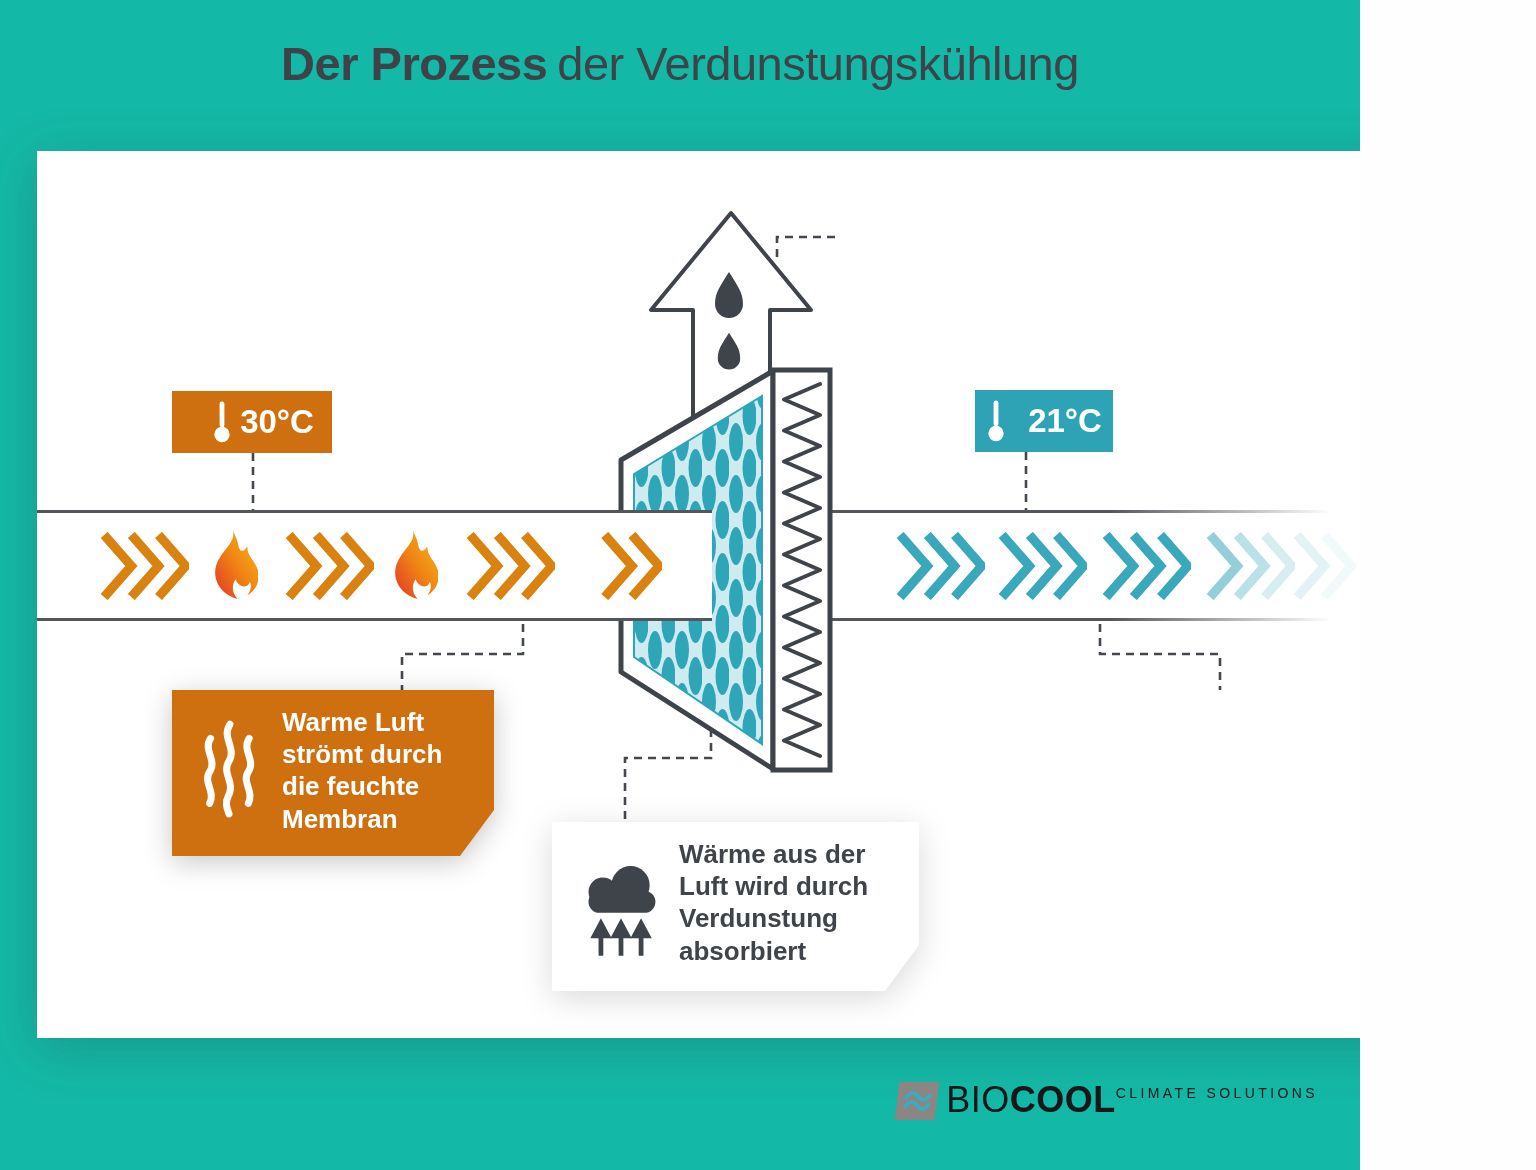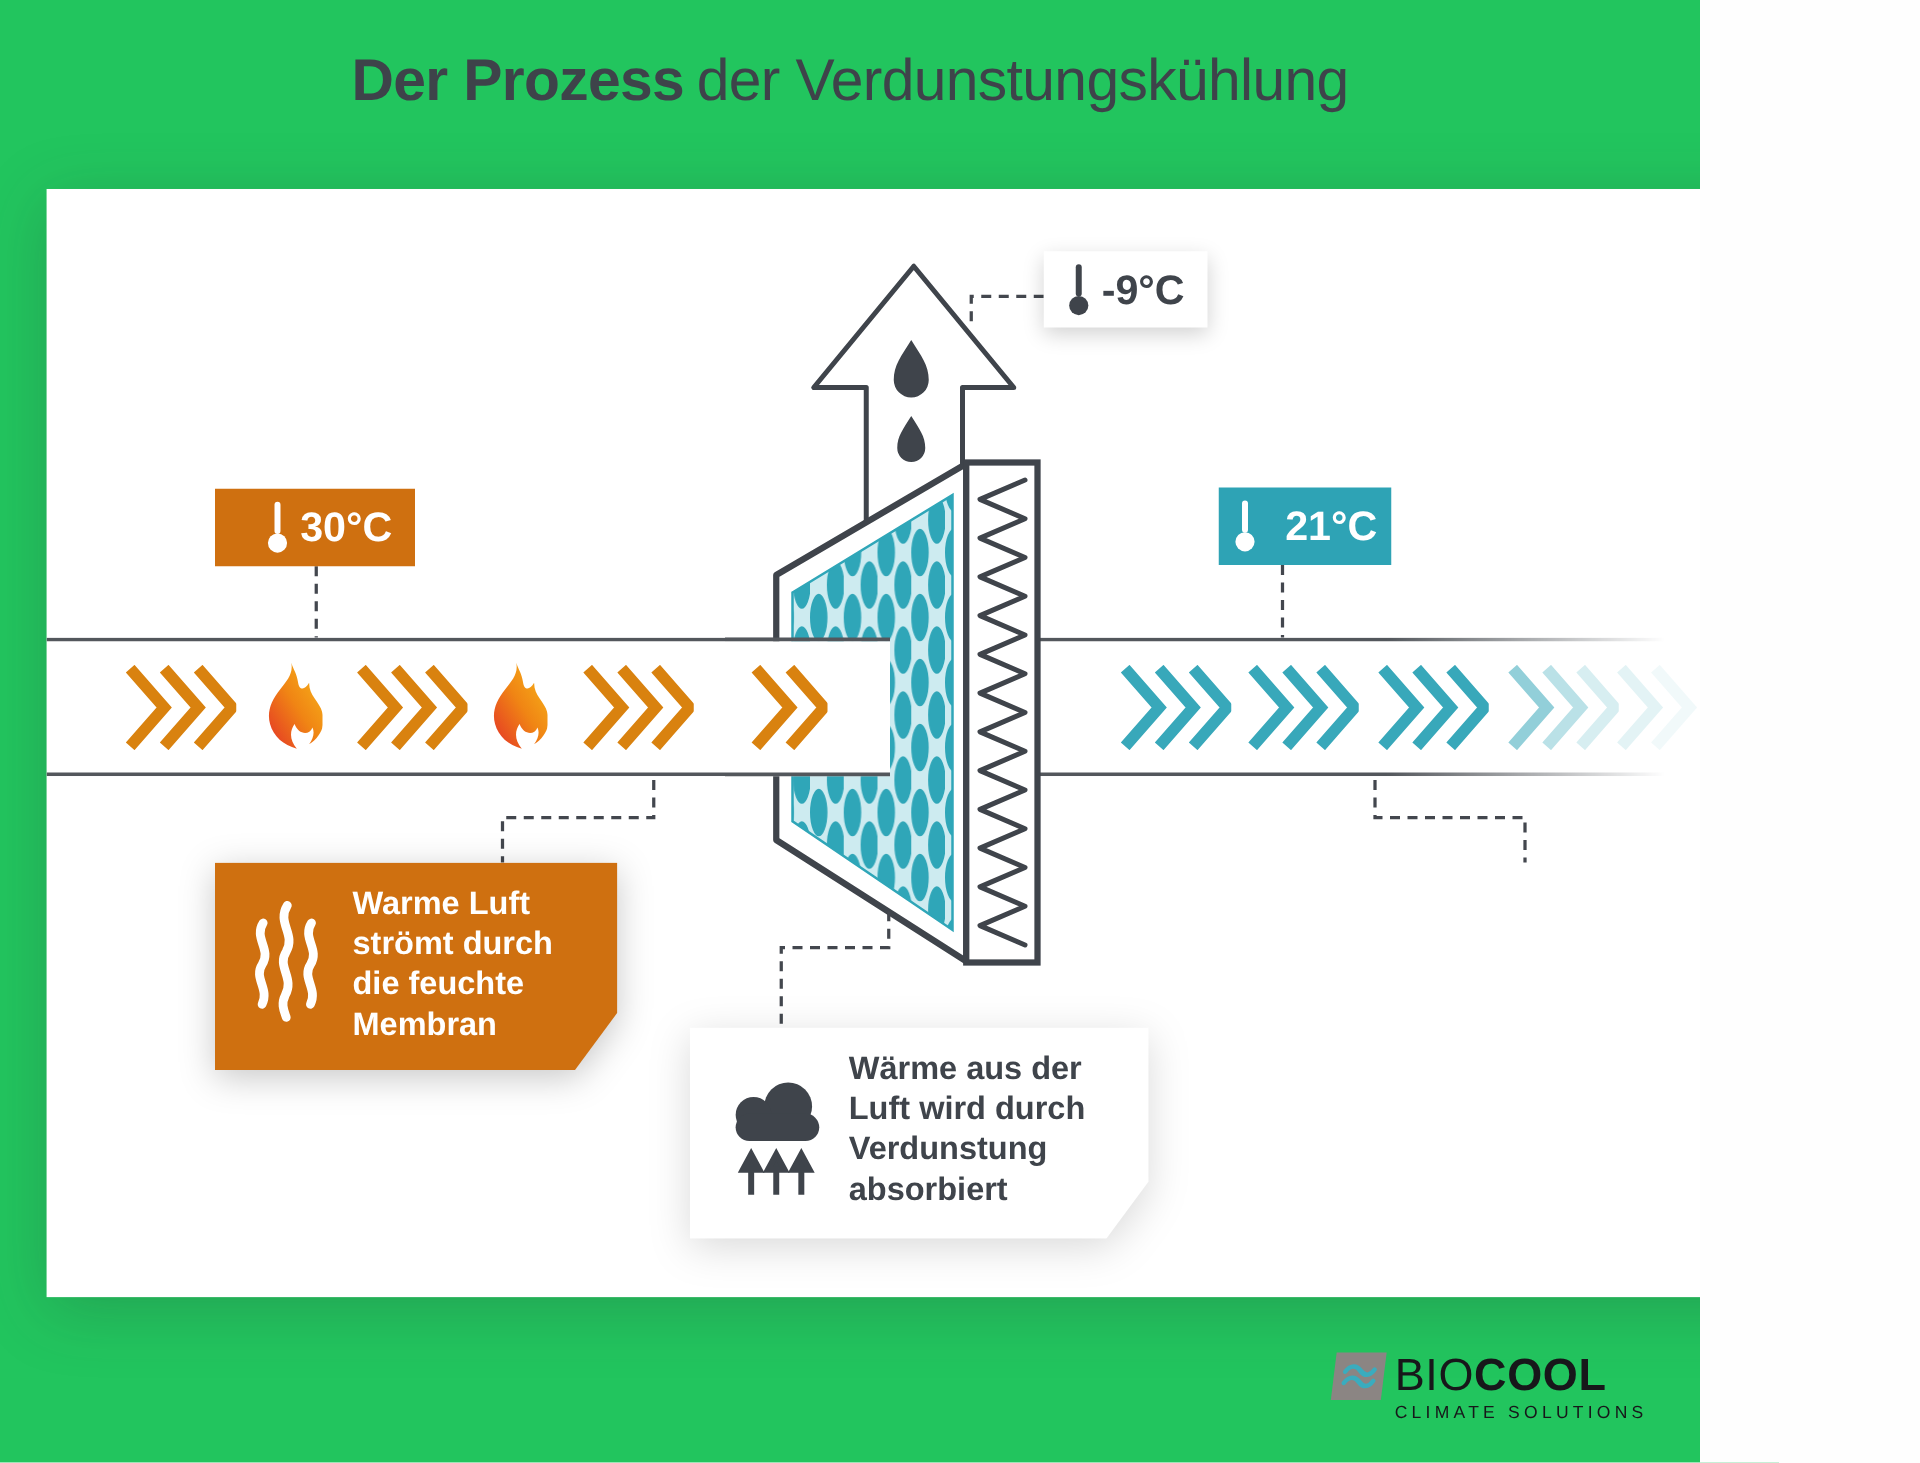--- a/index.html
+++ b/index.html
@@ -1,16 +1,16 @@
 <!DOCTYPE html>
 <html><head>
 <meta charset="utf-8">
 <style>
   html,body{margin:0;padding:0;background:#fefefe;font-family:"Liberation Sans","DejaVu Sans",sans-serif;}
-  .stage{position:relative;width:1360px;height:1170px;background:#22c55e;overflow:hidden;}
+  .stage{position:relative;width:1360px;height:1170px;background:#14b8a6;overflow:hidden;}
 
   
   .title{position:absolute;left:0;top:36px;width:100%;text-align:center;font-size:47px;color:#3e434a;letter-spacing:-0.5px;}
   .title .t-bold{font-weight:700;}
   .title .t-light{font-weight:300;margin-left:10px;}
 
   
   .card-wrap{position:absolute;left:37px;top:151px;width:1457px;height:887px;
              filter:drop-shadow(0 10px 26px rgba(40,40,45,.22));}
   .card{position:relative;width:100%;height:100%;background:#ffffff;
@@ -59,21 +59,21 @@
   .co-warm .txt{left:110px;top:16px;width:204px;}
   .co-heat .ico{left:26px;top:38px;}
   .co-heat .txt{left:127px;top:16px;width:230px;}
   .co-fresh .ico{left:22px;top:52px;}
   .co-fresh .txt{left:117px;top:16px;width:208px;}
 
   
   .logo{position:absolute;top:1082px;right:42px;display:flex;align-items:flex-start;gap:9px;z-index:2;}
   .logo-square{width:40px;height:38px;background:#8b8583;transform:skewX(-7deg);
                display:flex;align-items:center;justify-content:center;}
-  .logo-text{display:flex;flex-direction:column;align-items:flex-start;}
+  .logo-text{display:flex;align-items:flex-start;}
   .logo-word{font-size:36px;line-height:36px;color:#17171a;letter-spacing:.5px;}
   .logo-word .bio{font-weight:300;}
   .logo-word .cool{font-weight:700;}
   .logo-tag{font-size:14px;letter-spacing:3.4px;color:#17171a;margin-top:3px;font-weight:400;}
 </style>
 </head>
 <body>
 
 <div class="stage">
 
@@ -182,27 +182,20 @@
       </svg>
 
       <div class="badge hot">
         <svg width="20" height="46" viewBox="0 0 20 48">
           <line x1="10" y1="5" x2="10" y2="27" stroke="#fff" stroke-width="5" stroke-linecap="round"></line>
           <circle cx="10" cy="37" r="8" fill="#fff"></circle>
         </svg>
         <span>30°C</span>
       </div>
 
-      <div class="badge exhaust">
-        <svg width="20" height="46" viewBox="0 0 20 48">
-          <line x1="10" y1="5" x2="10" y2="27" stroke="#3f444b" stroke-width="5" stroke-linecap="round"></line>
-          <circle cx="10" cy="37" r="8" fill="#3f444b"></circle>
-        </svg>
-        <span>-9°C</span>
-      </div>
 
       <div class="badge cool">
         <svg width="20" height="46" viewBox="0 0 20 48">
           <line x1="10" y1="5" x2="10" y2="27" stroke="#fff" stroke-width="5" stroke-linecap="round"></line>
           <circle cx="10" cy="37" r="8" fill="#fff"></circle>
         </svg>
         <span>21°C</span>
       </div>
 
       <div class="co-wrap co-warm-wrap">

